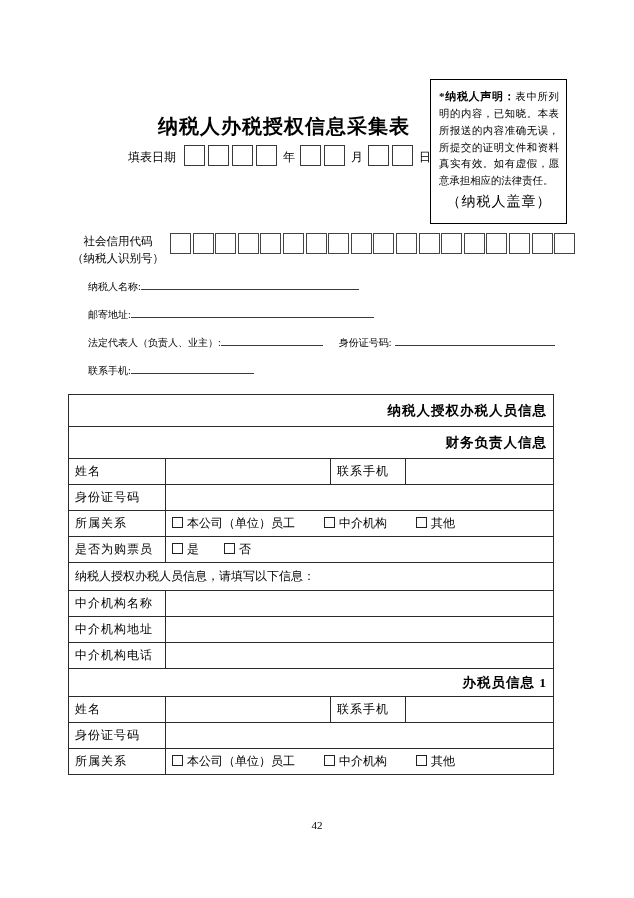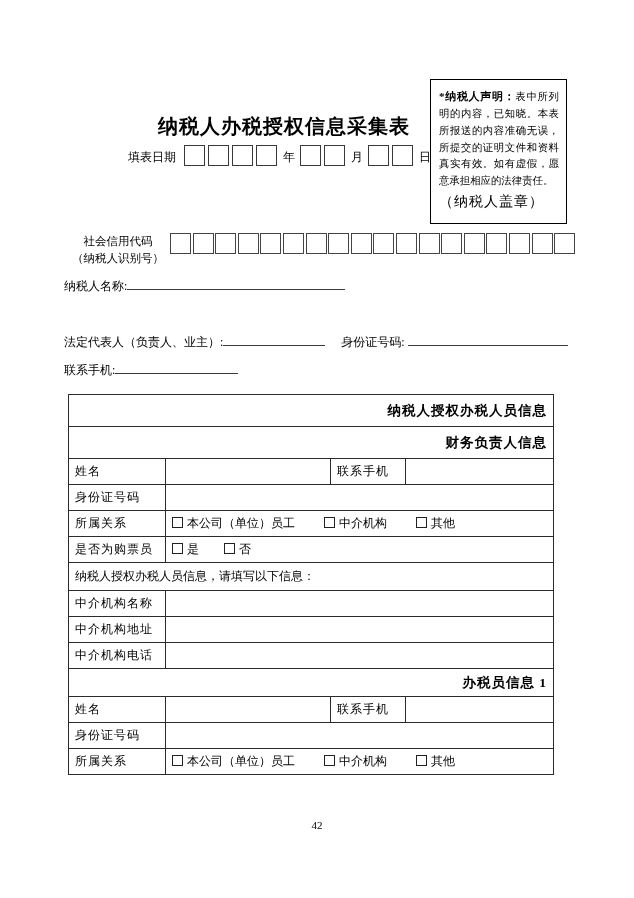--- a/index.html
+++ b/index.html
@@ -24,34 +24,34 @@
     border:1.6px solid #3a3a3a; background:#fff; margin-right:3px;
   }
   .unit { margin:0 5px 0 3px; }
   
   .decl {
     position:absolute; left:430px; top:79px; width:137px; height:145px;
     border:1.6px solid #000; padding:8px 7px 0 8px;
   }
   .decl p { font-size:10.4px; line-height:1.62; text-align:justify; }
   .decl .decl-title { font-weight:bold; font-size:11px; }
-  .decl .stamp { font-size:14px; text-align:left; margin-top:3px; letter-spacing:1px; }
+  .decl .stamp { font-size:14px; text-align:center; margin-top:3px; letter-spacing:1px; }
   
   .credit-label {
     position:absolute; left:68px; top:233px; width:100px;
     font-size:11.5px; line-height:1.45; text-align:center;
   }
   .code-row {
     position:absolute; left:170px; top:233px; display:flex;
   }
   .code-box {
     width:21px; height:21px; border:1.6px solid #444; background:#fff; margin-right:1.6px;
   }
   .field {
-    position:absolute; left:64px; font-size:12px; white-space:nowrap;
+    position:absolute; left:88px; font-size:10px; white-space:nowrap;
     display:flex; align-items:baseline;
   }
   .uline { display:inline-block; border-bottom:1.2px solid #3a3a3a; height:14px; }
   
   table.main {
     position:absolute; left:68px; top:394px; width:485px;
     border-collapse:collapse; table-layout:fixed;
     font-size:12px;
   }
   table.main td {
@@ -124,20 +124,24 @@
     <span class="code-box"></span>
     <span class="code-box"></span>
     <span class="code-box"></span>
     <span class="code-box"></span>
     <span class="code-box"></span>
   </div>
 
   <div class="field" style="top:276px;">
     <span>纳税人名称:</span>
       <span class="uline" style="width:218px;"></span>
+  </div>
+  <div class="field" style="top:304px;">
+    <span>邮寄地址:</span>
+      <span class="uline" style="width:243px;"></span>
   </div>
   <div class="field" style="top:332px;">
     <span>法定代表人（负责人、业主）:</span>
       <span class="uline" style="width:102px;"></span>
     <span style="margin-left:16px;">身份证号码:</span>
       <span class="uline" style="width:160px;margin-left:3px;"></span>
   </div>
   <div class="field" style="top:360px;">
     <span>联系手机:</span>
       <span class="uline" style="width:123px;"></span>

